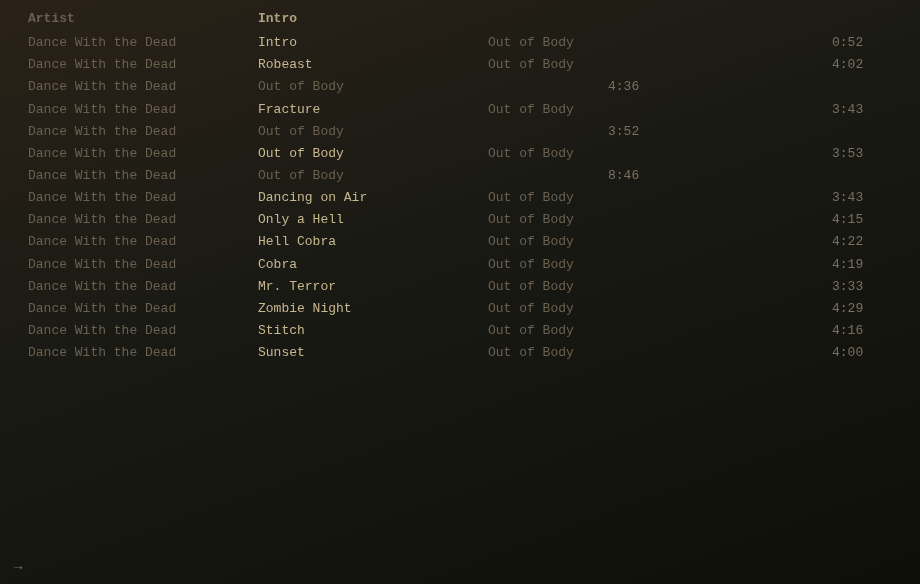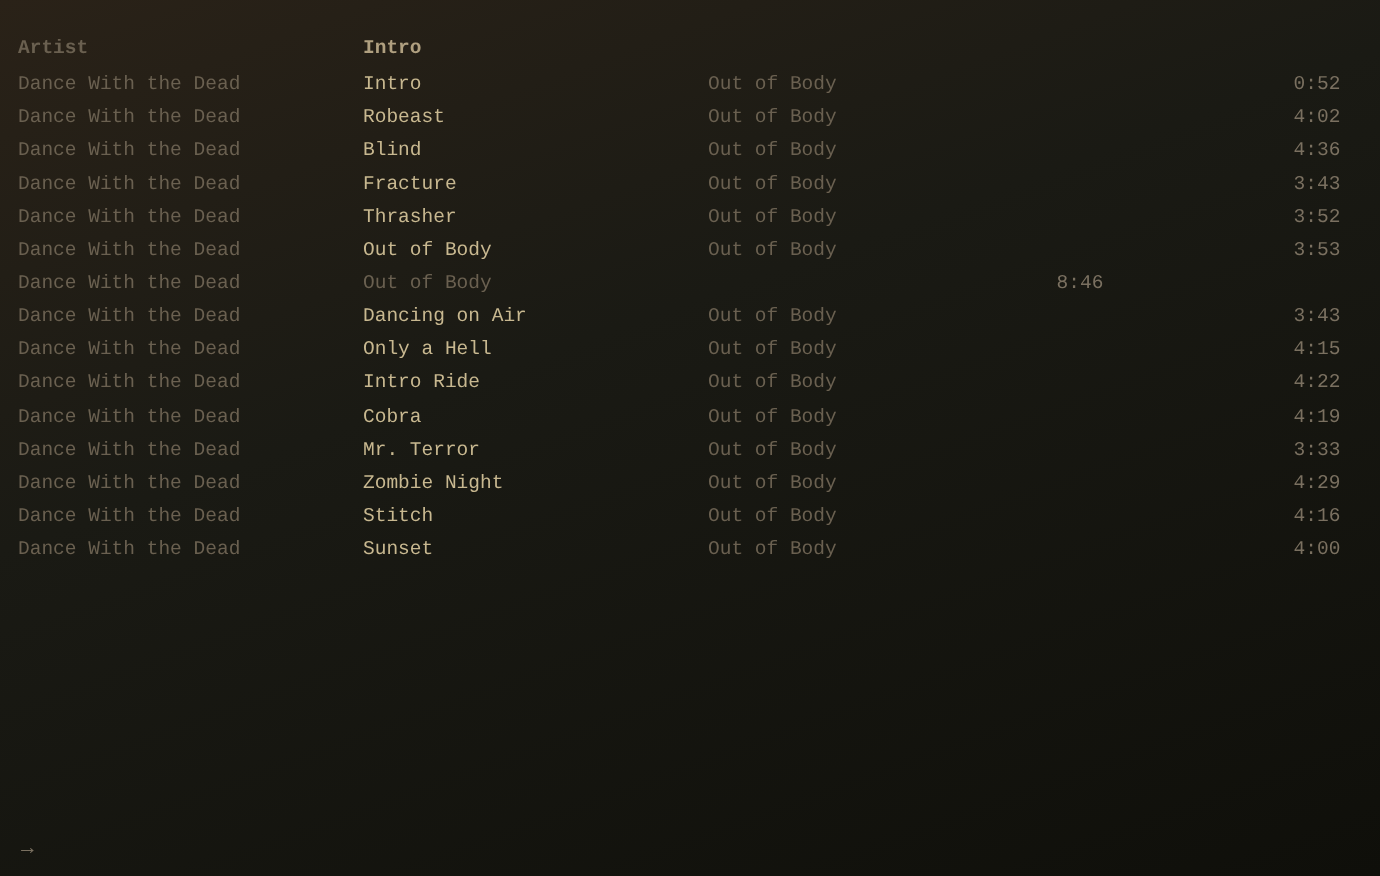--- a/index.html
+++ b/index.html
@@ -13,22 +13,21 @@
       height: 584px;
       background: linear-gradient(160deg, #2a2218 0%, #1a1a14 40%, #0f0f0a 100%);
       font-family: 'Courier New', Courier, monospace;
       font-size: 13px;
       color: #7a7060;
       overflow: hidden;
       position: relative;
     }
 
     .track-list {
-      padding: 8px 0;
-      margin-top: 13px;
+      padding: 8px 16px;
     }
 
     .track-row {
       display: grid;
       grid-template-columns: 230px 230px 120px 1fr 60px;
       padding: 1px 12px;
       line-height: 1.55;
       cursor: default;
     }
 
@@ -48,21 +47,21 @@
 
     .track-row.header .title {
       color: #b0a080;
     }
 
     .track-row .album {
       color: #6a6050;
     }
 
     .track-row .duration {
-      text-align: center;
+      text-align: left;
       color: #7a7060;
     }
 
     .track-row.header .duration {
       color: #b0a080;
     }
 
     .track-row .spacer {
       
     }
@@ -96,35 +95,33 @@
     </div>
     <div class="track-row">
       <span class="artist">Dance With the Dead</span>
       <span class="title">Robeast</span>
       <span class="album">Out of Body</span>
       <span class="spacer"></span>
       <span class="duration">4:02</span>
     </div>
     <div class="track-row">
       <span class="artist">Dance With the Dead</span>
-      <span class="title">Blind</span>
       <span class="album">Out of Body</span>
       <span class="spacer"></span>
       <span class="duration">4:36</span>
     </div>
     <div class="track-row">
       <span class="artist">Dance With the Dead</span>
       <span class="title">Fracture</span>
       <span class="album">Out of Body</span>
       <span class="spacer"></span>
       <span class="duration">3:43</span>
     </div>
     <div class="track-row">
       <span class="artist">Dance With the Dead</span>
-      <span class="title">Thrasher</span>
       <span class="album">Out of Body</span>
       <span class="spacer"></span>
       <span class="duration">3:52</span>
     </div>
     <div class="track-row">
       <span class="artist">Dance With the Dead</span>
       <span class="title">Out of Body</span>
       <span class="album">Out of Body</span>
       <span class="spacer"></span>
       <span class="duration">3:53</span>
@@ -144,21 +141,21 @@
     </div>
     <div class="track-row">
       <span class="artist">Dance With the Dead</span>
       <span class="title">Only a Hell</span>
       <span class="album">Out of Body</span>
       <span class="spacer"></span>
       <span class="duration">4:15</span>
     </div>
     <div class="track-row">
       <span class="artist">Dance With the Dead</span>
-      <span class="title">Intro Ride</span>
+      <span class="title">Hell Cobra</span>
       <span class="album">Out of Body</span>
       <span class="spacer"></span>
       <span class="duration">4:22</span>
     </div>
     <div class="track-row">
       <span class="artist">Dance With the Dead</span>
       <span class="title">Cobra</span>
       <span class="album">Out of Body</span>
       <span class="spacer"></span>
       <span class="duration">4:19</span>

